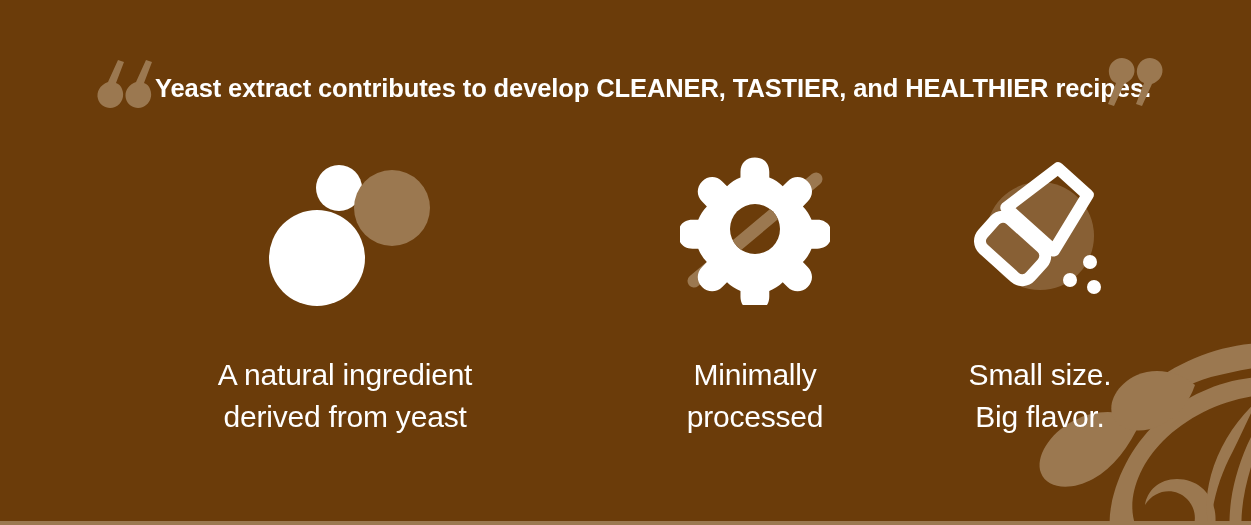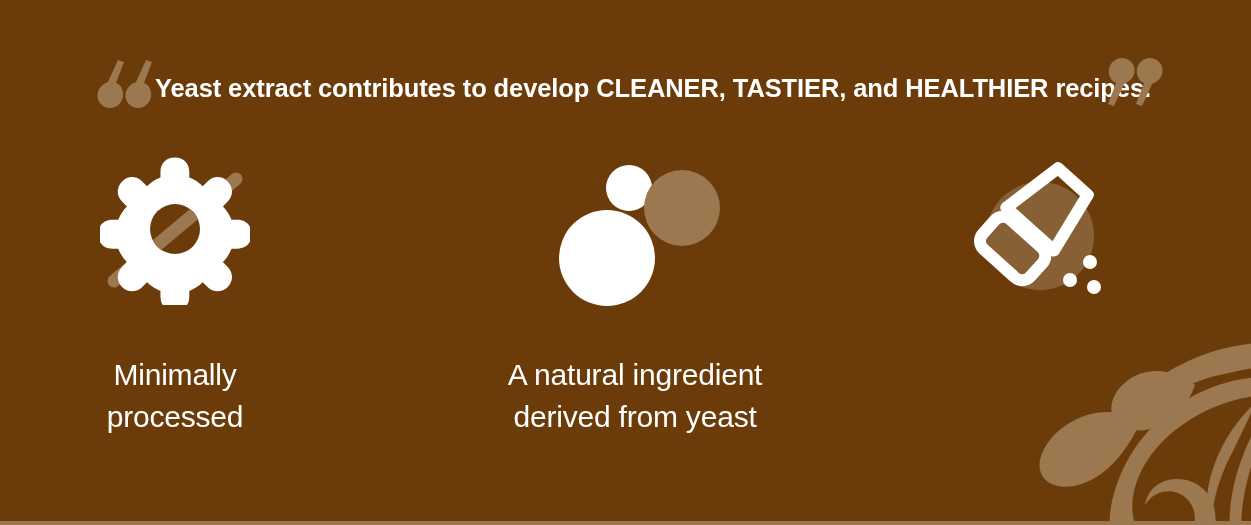--- a/index.html
+++ b/index.html
@@ -204,20 +204,32 @@
       <svg viewBox="0 0 56 52" width="56" height="52" aria-hidden="true">
         <g fill="#9B7850">
           <path d="M34 50 L44 28 C52 25, 56 18, 54 11 C52 4, 44 0, 37 3 C30 6, 27 14, 30 21 C31 24, 33 26, 36 27 L28 48 Z"></path>
           <path d="M6 50 L16 28 C24 25, 28 18, 26 11 C24 4, 16 0, 9 3 C2 6, -1 14, 2 21 C3 24, 5 26, 8 27 L0 48 Z"></path>
         </g>
       </svg>
     </div>
   </div>
 
   <div id="columns">
+
+    <div class="column" id="column-natural">
+      <div class="col-icon">
+        <svg viewBox="0 0 180 160" width="180" height="160" aria-hidden="true">
+          <circle cx="84" cy="38" r="23" fill="#FFFFFF"></circle>
+          <circle cx="137" cy="58" r="38" fill="#9B7850"></circle>
+          <circle cx="62" cy="108" r="48" fill="#FFFFFF"></circle>
+        </svg>
+      </div>
+      <div class="col-label">A natural ingredient
+derived from yeast</div>
+    </div>
 
     <div class="column" id="column-minimal">
       <div class="col-icon">
         <svg viewBox="0 0 150 150" width="150" height="150" aria-hidden="true">
 
           <line x1="14" y1="126" x2="136" y2="24" stroke="#9B7850" stroke-width="13" stroke-linecap="round"></line>
 
           <path fill="#FFFFFF" d="
             M75 6
             C84 6, 90 12, 90 21
@@ -268,48 +280,38 @@
           <clipPath id="hole-clip">
             <circle cx="75" cy="74" r="25"></circle>
           </clipPath>
           <line x1="14" y1="126" x2="136" y2="24" stroke="#9B7850" stroke-width="13" stroke-linecap="round" clip-path="url(#hole-clip)"></line>
         </svg>
       </div>
       <div class="col-label">Minimally
 processed</div>
     </div>
 
-    <div class="column" id="column-natural">
-      <div class="col-icon">
-        <svg viewBox="0 0 180 160" width="180" height="160" aria-hidden="true">
-          <circle cx="84" cy="38" r="23" fill="#FFFFFF"></circle>
-          <circle cx="137" cy="58" r="38" fill="#9B7850"></circle>
-          <circle cx="62" cy="108" r="48" fill="#FFFFFF"></circle>
-        </svg>
-      </div>
-      <div class="col-label">A natural ingredient
-derived from yeast</div>
-    </div>
-
     <div class="column" id="column-flavor">
       <div class="col-icon">
         <svg viewBox="0 0 160 160" width="160" height="160" aria-hidden="true">
 
           <circle cx="80" cy="86" r="54" fill="#9B7850" opacity="0.62"></circle>
 
           <g transform="rotate(42 80 80)" fill="none" stroke="#FFFFFF" stroke-width="12" stroke-linejoin="round" stroke-linecap="round">
 
             <path d="M52 22 L92 22 L104 86 L40 86 Z"></path>
 
             <rect x="40" y="92" width="64" height="40" rx="11"></rect>
           </g>
 
           <circle cx="130" cy="112" r="7" fill="#FFFFFF"></circle>
           <circle cx="110" cy="130" r="7" fill="#FFFFFF"></circle>
           <circle cx="134" cy="137" r="7" fill="#FFFFFF"></circle>
         </svg>
       </div>
+      <div class="col-label">Small size.
+Big flavor.</div>
     </div>
 
   </div>
 
   <div id="bottom-edge"></div>
 </div>
 
 </body></html>

